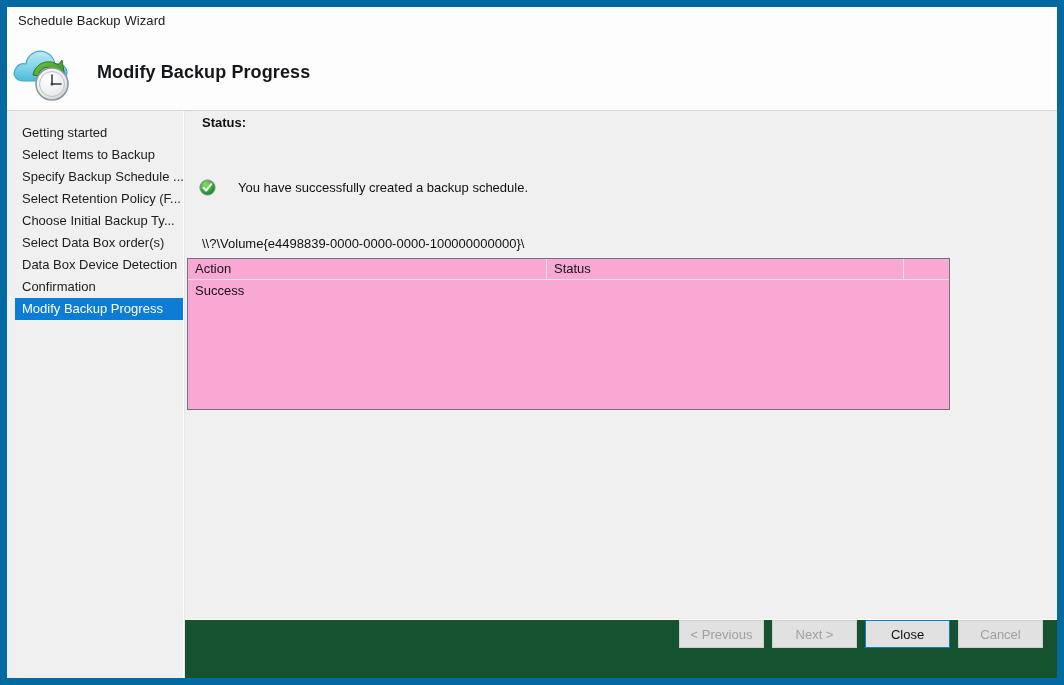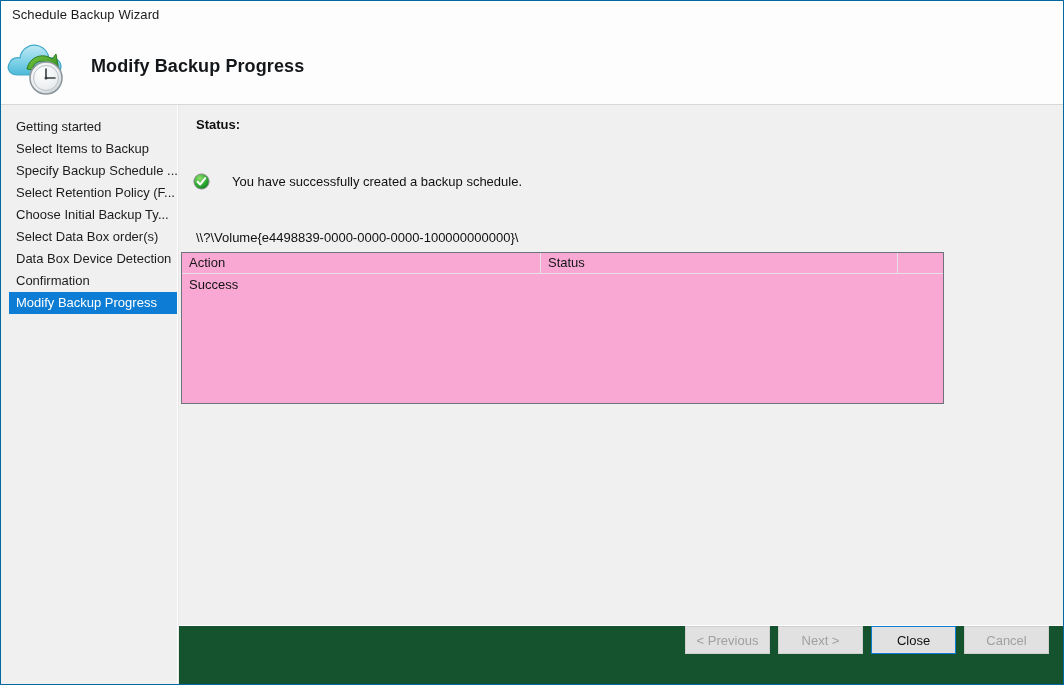--- a/index.html
+++ b/index.html
@@ -15,21 +15,21 @@
     background: #ffffff;
     overflow: hidden;
   }
 
   
   #window {
     position: relative;
     width: 1064px;
     height: 685px;
     box-sizing: border-box;
-    border: 1px solid #0369a1;
+    border: 7px solid #0369a1;
     background: #eff0ef;
     display: flex;
     flex-direction: column;
   }
 
   
   #titlebar {
     height: 27px;
     background: #fdfdfd;
     flex: 0 0 auto;
@@ -117,21 +117,21 @@
   #content-main {
     flex: 1 1 auto;
     position: relative;
     padding: 0 0 0 0;
     min-height: 0;
   }
 
   #status-label {
     position: absolute;
     left: 17px;
-    top: 12px;
+    top: 4px;
     font-size: 13px;
     font-weight: bold;
     color: #101010;
   }
 
   #success-row {
     position: absolute;
     left: 14px;
     top: 68px;
     display: flex;

